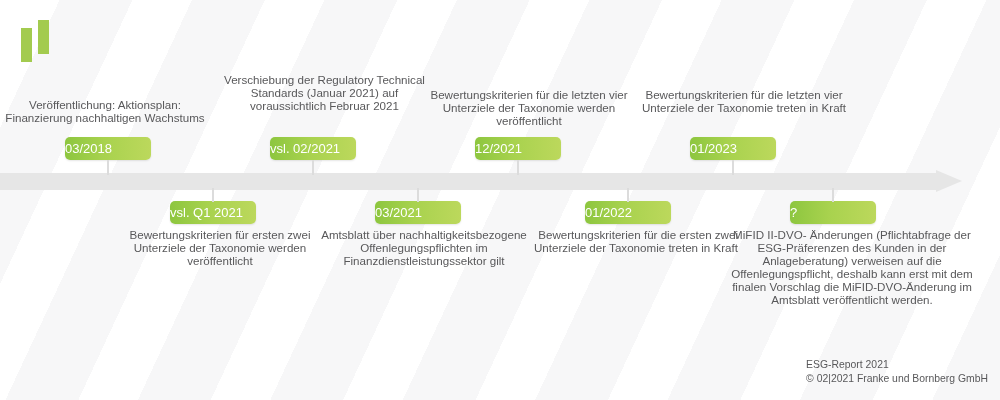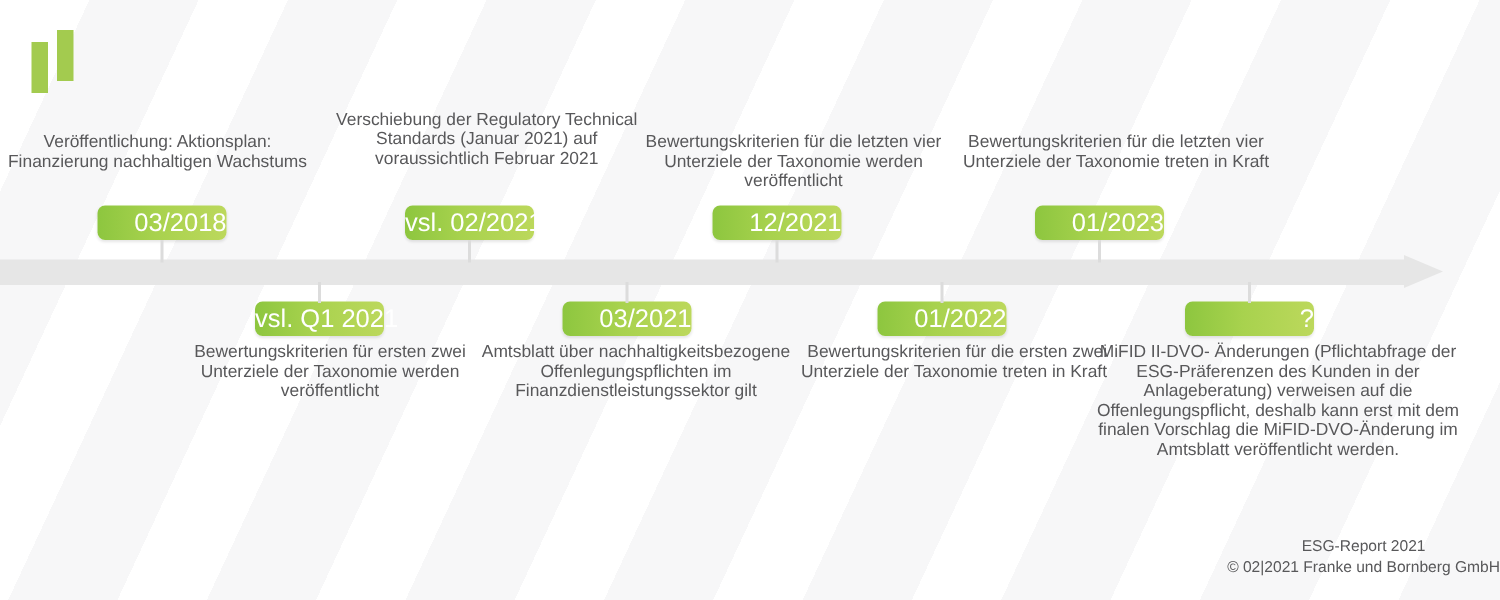--- a/index.html
+++ b/index.html
@@ -44,43 +44,43 @@
     border-left:26px solid #e6e6e6;
   }
 
   
   .pill{
     position:absolute;
     height:23px; width:86px;
     border-radius:5px;
     background:linear-gradient(90deg,#8dc63f 0%, #a8d24e 45%, #bcd85c 100%);
     color:#ffffff;
-    font-size:17px;
+    font-size:13px;
     line-height:23px;
-    text-align:right;
+    text-align:left;
     white-space:nowrap;
     box-shadow:0 1px 2px rgba(0,0,0,.10);
   }
 
   
   .stem{ position:absolute; width:2px; background:#dcdcdc; }
 
   
   .caption{
     position:absolute;
     color:#58585a;
     font-size:11.6px;
     line-height:13px;
     text-align:center;
   }
 
   
   .footer{
-    position:absolute; right:0; bottom:14px;
-    text-align:center;
+    position:absolute; right:12px; bottom:14px;
+    text-align:left;
     color:#58585a;
     font-size:10.4px;
     line-height:14px;
   }
   .footer div{ white-space:nowrap; }
 </style>
 </head>
 <body>
 
 <div class="bg-stripes"></div>
@@ -93,21 +93,21 @@
   </div>
 
   <div class="timeline-arrow">
     <div class="shaft"></div>
     <div class="head"></div>
   </div>
 
   <div id="milestone-layer">
       <div class="pill" style="left: 65px; top: 137px;">03/2018</div>
       <div class="stem" style="left: 107px; top: 160px; height: 15px;"></div>
-      <div class="caption" style="left: 5px; top: 88px; width: 200px; text-align: center;">Veröffentlichung: Aktionsplan: Finanzierung nachhaltigen Wachstums</div>
+      <div class="caption" style="left: 5px; top: 98px; width: 200px; text-align: center;">Veröffentlichung: Aktionsplan: Finanzierung nachhaltigen Wachstums</div>
       <div class="pill" style="left: 270px; top: 137px;">vsl. 02/2021</div>
       <div class="stem" style="left: 312px; top: 160px; height: 15px;"></div>
       <div class="caption" style="left: 222px; top: 73px; width: 205px;">Verschiebung der Regulatory Technical Standards (Januar 2021) auf voraussichtlich Februar 2021</div>
       <div class="pill" style="left: 475px; top: 137px;">12/2021</div>
       <div class="stem" style="left: 517px; top: 160px; height: 15px;"></div>
       <div class="caption" style="left: 420px; top: 88px; width: 218px;">Bewertungskriterien für die letzten vier Unterziele der Taxonomie werden veröffentlicht</div>
       <div class="pill" style="left: 690px; top: 137px;">01/2023</div>
       <div class="stem" style="left: 732px; top: 160px; height: 15px;"></div>
       <div class="caption" style="left: 638px; top: 88px; width: 212px;">Bewertungskriterien für die letzten vier Unterziele der Taxonomie treten in Kraft</div>
       <div class="pill" style="left: 170px; top: 201px;">vsl. Q1 2021</div>

